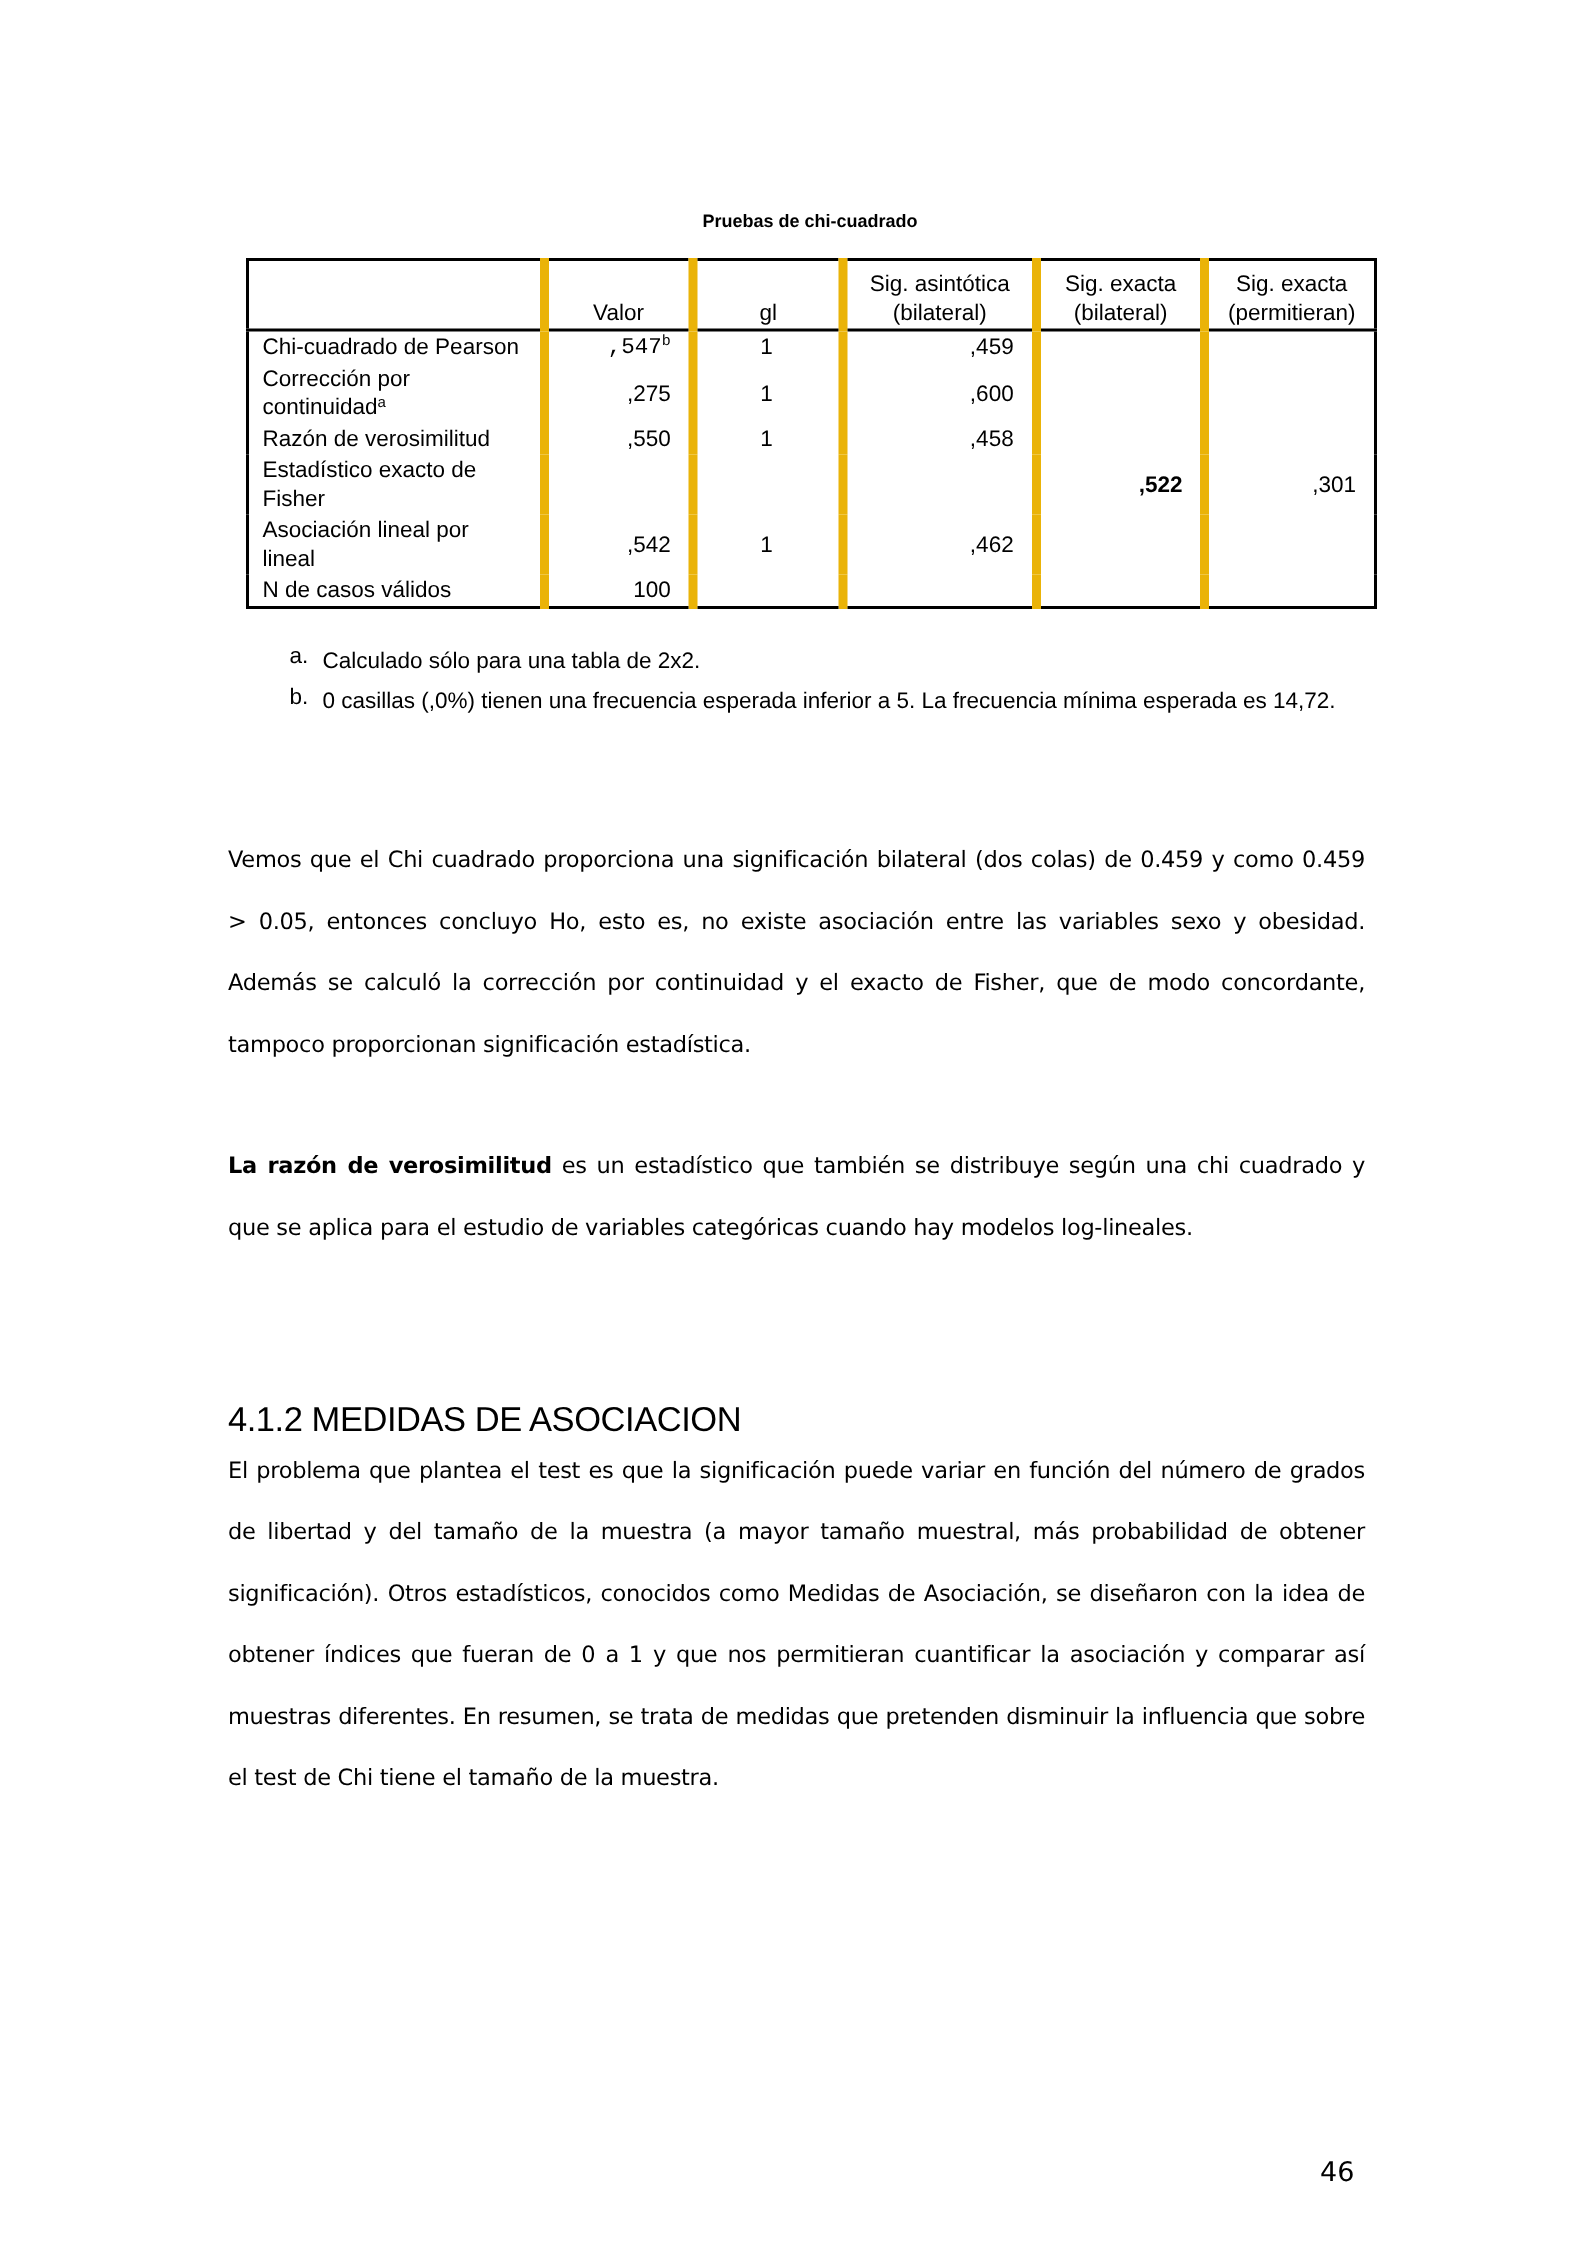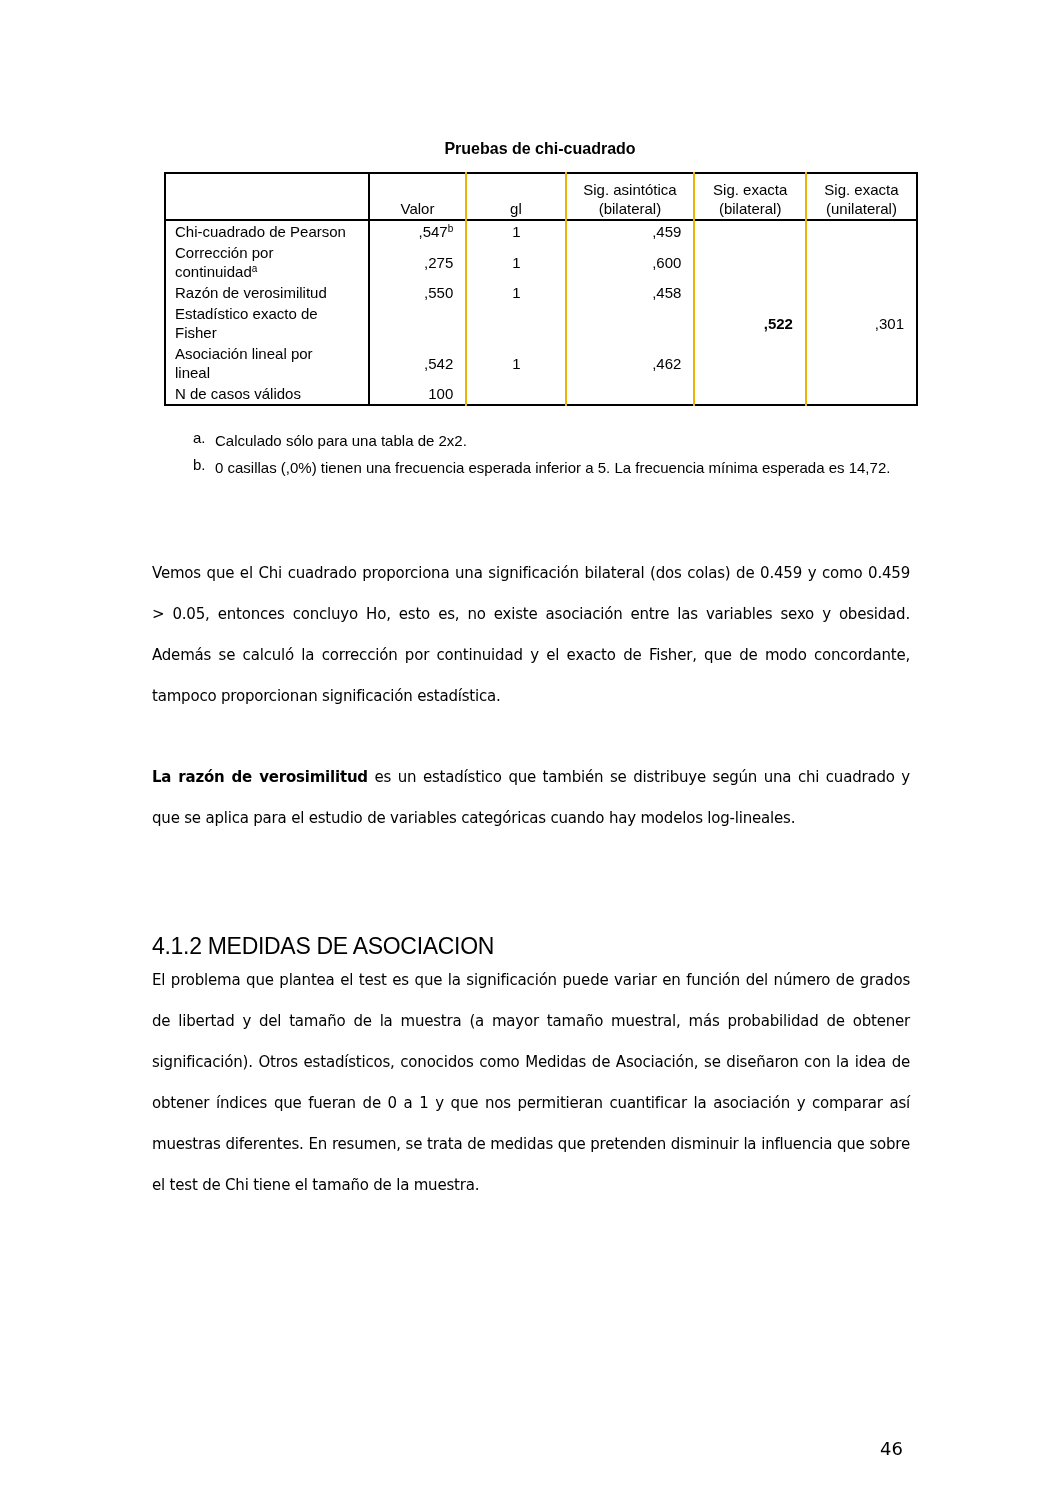--- a/index.html
+++ b/index.html
@@ -1,28 +1,28 @@
 <!DOCTYPE html>
 <html><head>
   <meta charset="utf-8">
   <style>
     html, body { margin: 0; padding: 0; background: #ffffff; }
     body { width: 1060px; height: 1500px; position: relative; color: #000; overflow: hidden; }
     .table-title {
       position: absolute; left: 164px; width: 752px; top: 140px; text-align: center;
-      font-family: "Liberation Sans", sans-serif; font-weight: bold; font-size: 16px;
+      font-family: "Liberation Sans", sans-serif; font-weight: bold; font-size: 12px;
     }
     table.stats {
       position: absolute; left: 164px; top: 172px; width: 754px;
       border-collapse: collapse; font-family: "Liberation Sans", sans-serif; font-size: 15px;
       border: 2px solid #000;
     }
     table.stats td, table.stats th {
       padding: 0 4px; vertical-align: bottom; line-height: 19px; font-weight: normal;
-      border-left: 2px solid #eab308;
+      border-left: 6px solid #eab308;
     }
     table.stats th { text-align: center; vertical-align: bottom; padding-bottom: 1px; }
     table.stats thead tr { border-bottom: 2px solid #000; }
     table.stats td.label { text-align: left; border-left: none; border-right: 2px solid #000; width: 206px; vertical-align: middle; padding: 1px 4px 1px 9px; }
     table.stats th.label { border-left: none; border-right: 2px solid #000; }
     table.stats td.c-valor { text-align: right; padding-right: 12px; }
     table.stats td.c-gl { text-align: right; padding-right: 44px; }
     table.stats td.c-asint { text-align: right; padding-right: 12px; }
     table.stats td.c-exb { text-align: right; padding-right: 12px; font-weight: bold; }
     table.stats td.c-exu { text-align: right; padding-right: 12px; }
@@ -64,27 +64,27 @@
 <div class="table-title">Pruebas de chi-cuadrado</div>
 
 <table class="stats">
   <thead>
     <tr>
       <th class="label" style="height:44px;"></th>
       <th class="col-valor"><span>Valor</span></th>
       <th class="col-gl"><span>gl</span></th>
       <th class="col-asint"><span>Sig. asintótica</span><br><span>(bilateral)</span></th>
       <th class="col-exb"><span>Sig. exacta</span><br><span>(bilateral)</span></th>
-      <th class="col-exu"><span>Sig. exacta</span><br><span>(unilateral)</span></th>
+      <th class="col-exu"><span>Sig. exacta</span><br><span>(permitieran)</span></th>
     </tr>
   </thead>
   <tbody id="table-body">
       <tr>
         <td class="label"><span>Chi-cuadrado de Pearson</span></td>
-        <td class="c-valor" style="vertical-align: middle;"><span>,547</span><sup>b</sup></td>
+        <td class="c-valor" style="vertical-align: middle; font-family: Liberation Mono, monospace;"><span>,547</span><sup>b</sup></td>
         <td class="c-gl" style="vertical-align: middle;"><span>1</span></td>
         <td class="c-asint" style="vertical-align: middle;"><span>,459</span></td>
         <td class="c-exb" style="vertical-align: middle;"><span></span></td>
         <td class="c-exu" style="vertical-align: middle;"><span></span></td>
       </tr>
       <tr>
         <td class="label"><span>Corrección por</span><br><span>continuidad</span><sup>a</sup></td>
         <td class="c-valor" style="vertical-align: middle;"><span>,275</span></td>
         <td class="c-gl" style="vertical-align: middle;"><span>1</span></td>
         <td class="c-asint" style="vertical-align: middle;"><span>,600</span></td>

